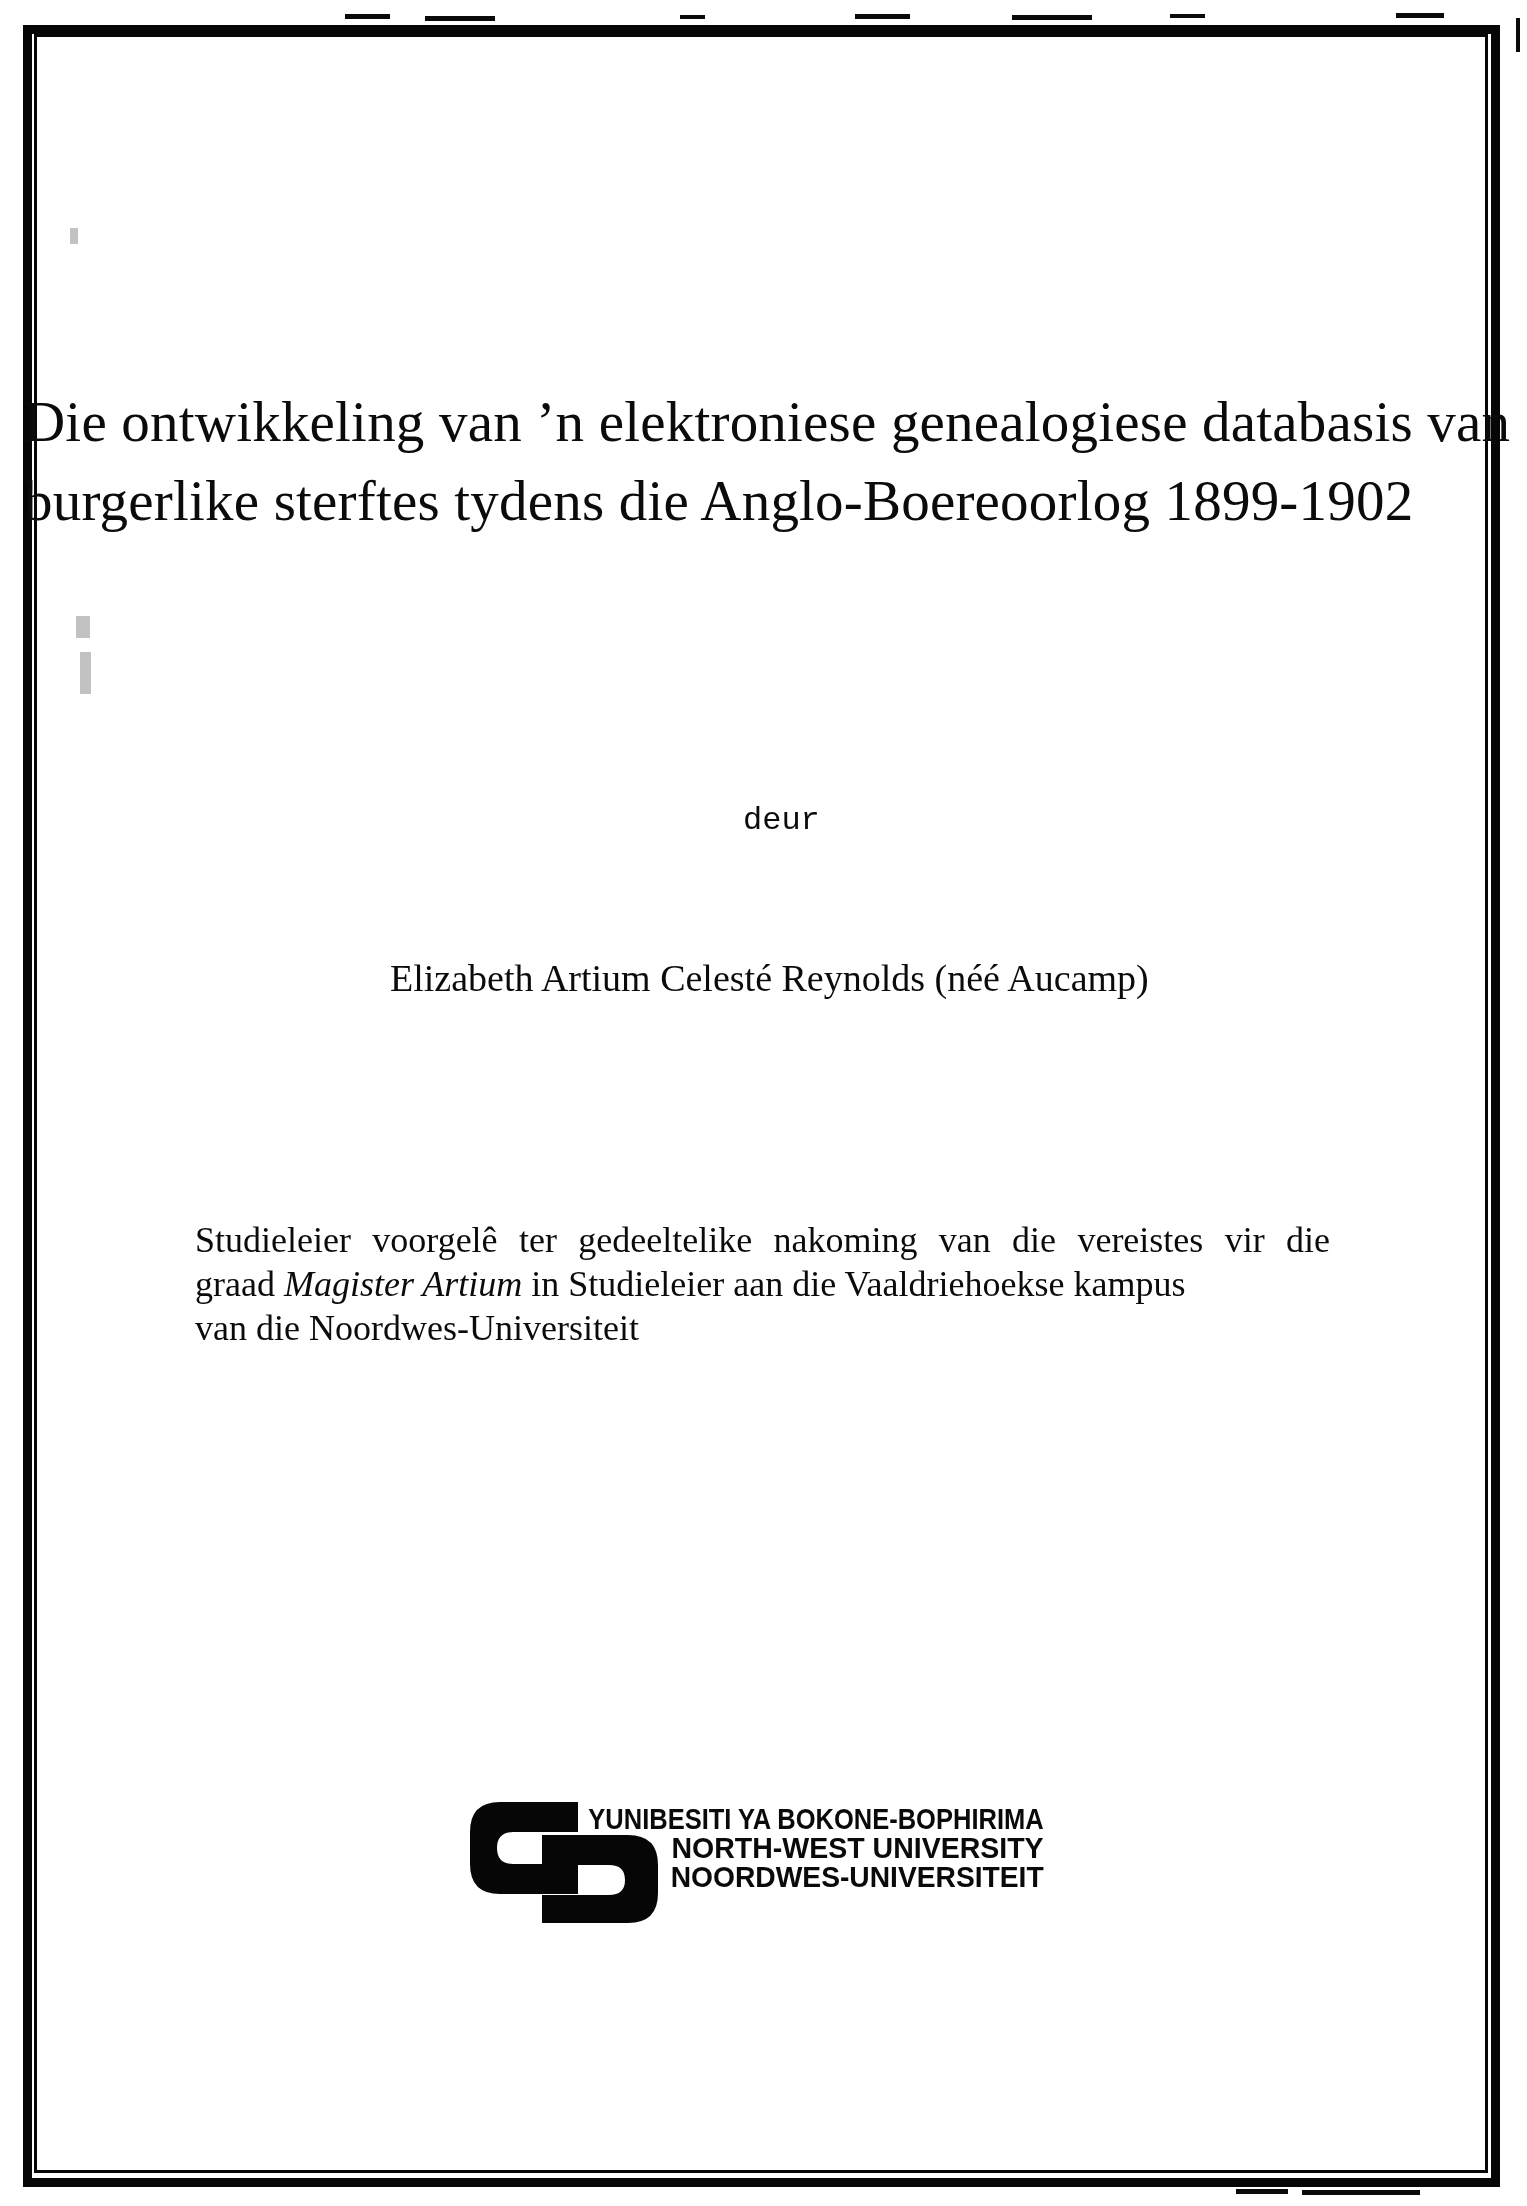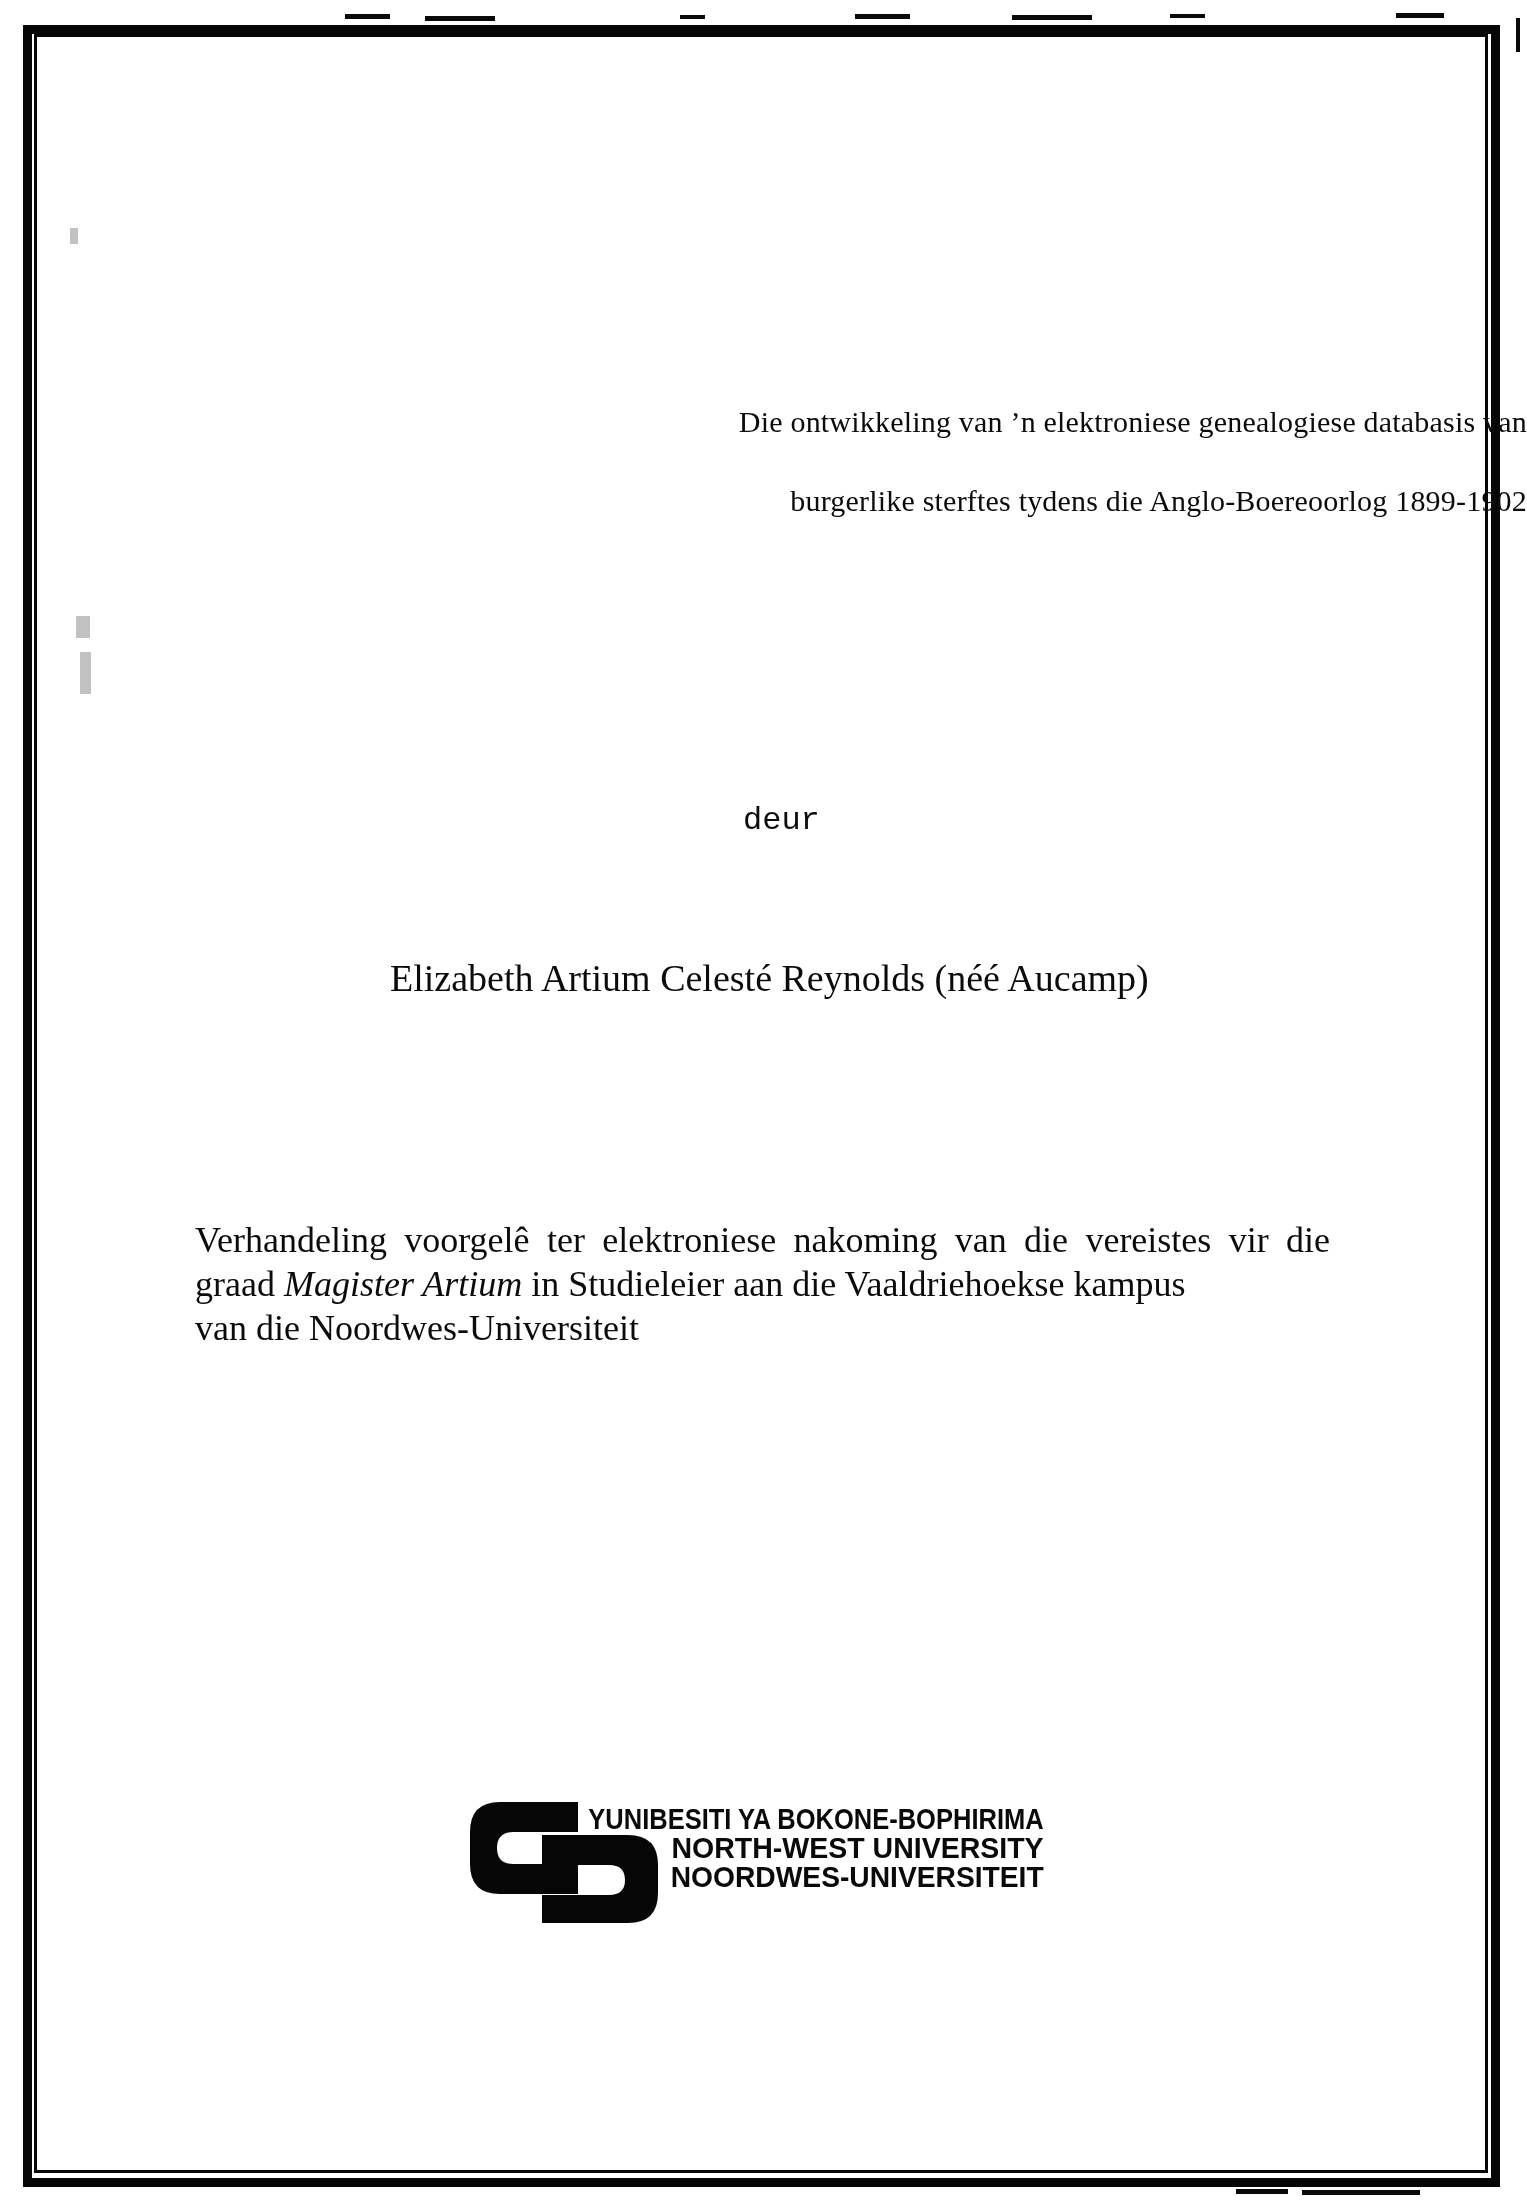--- a/index.html
+++ b/index.html
@@ -17,22 +17,22 @@
   .frame-inner {
     position:absolute; left:34px; top:34px; width:1454px; height:2139px;
     border:3px solid #060606; box-sizing:border-box;
   }
   
   .artifact { position:absolute; background:#0a0a0a; }
   .smudge   { position:absolute; background:#8f8f8f; opacity:.55; }
 
   .title {
     position:absolute; left:0; right:0; top:382px;
-    text-align:right; font-size:30px; line-height:79px;
-    letter-spacing:.2px; white-space:nowrap;
+    text-align:left; font-size:57px; line-height:79px;
+    letter-spacing:.2px; white-space:nowrap;padding-left:24px;
   }
   .byline {
     position:absolute; left:743px; top:805px;
     font-size:32px; line-height:1;font-family:Liberation Mono, monospace;
   }
   .author {
     position:absolute; left:390px; top:959px;
     font-size:38px; line-height:1; white-space:nowrap;
   }
   .statement {
@@ -84,21 +84,21 @@
   <div class="title">
     <div>Die ontwikkeling van ’n elektroniese genealogiese databasis van</div>
     <div>burgerlike sterftes tydens die Anglo-Boereoorlog 1899-1902</div>
   </div>
 
   <div class="byline">deur</div>
 
   <div class="author">Elizabeth Artium Celesté Reynolds (néé Aucamp)</div>
 
   <div class="statement">
-    <div class="justified">Verhandeling voorgelê ter elektroniese nakoming van die vereistes vir die</div>
+    <div class="justified">Studieleier voorgelê ter gedeeltelike nakoming van die vereistes vir die</div>
     <div><span>graad </span><em>Magister Artium</em><span> in Studieleier aan die Vaaldriehoekse kampus</span></div>
     <div>van die Noordwes-Universiteit</div>
   </div>
 
 
   <div>
     <svg class="logo-mark" width="190" height="122" viewBox="0 0 190 122" xmlns="http://www.w3.org/2000/svg">
 
       <path fill="#060606" d="M 108 0 L 30 0 Q 0 0 0 30 L 0 62 Q 0 92 30 92 L 108 92
                L 108 62 L 43 62 Q 27 62 27 46 Q 27 30 43 30 L 108 30 Z"></path>

